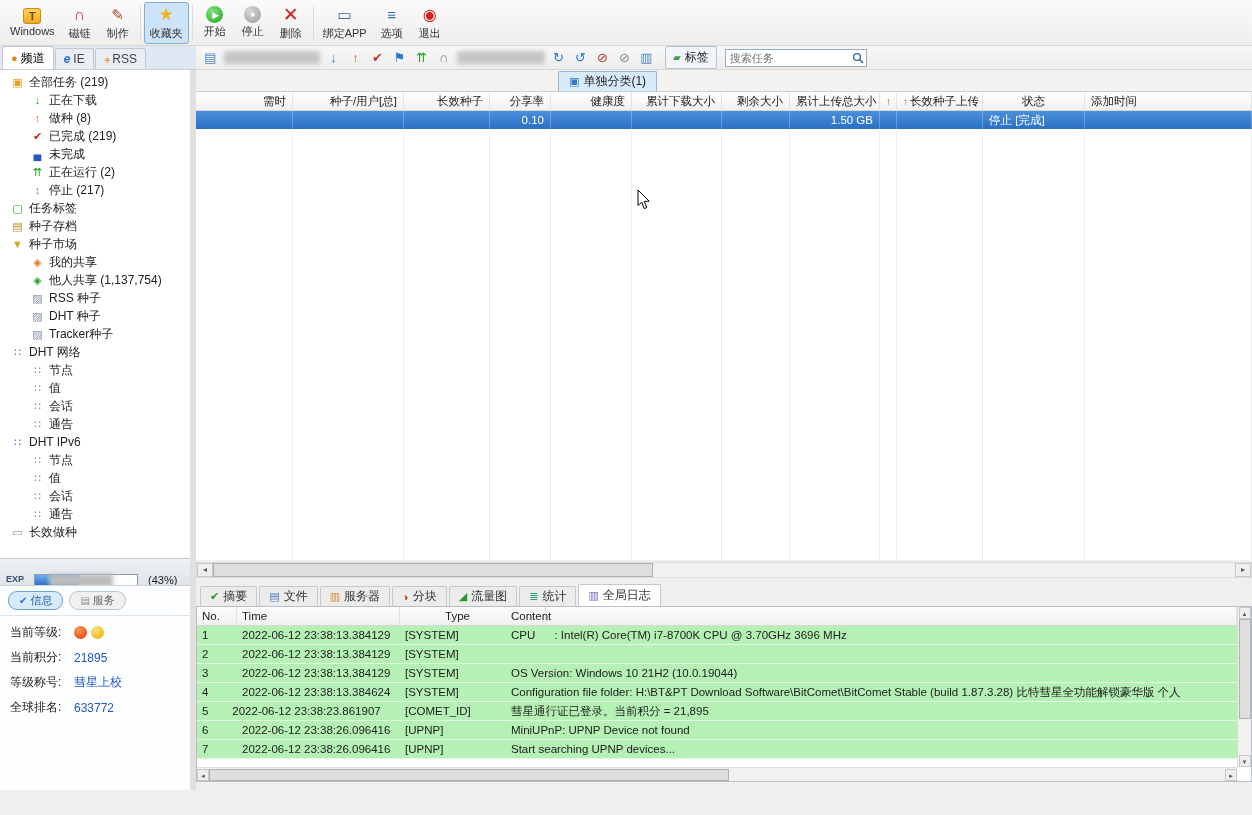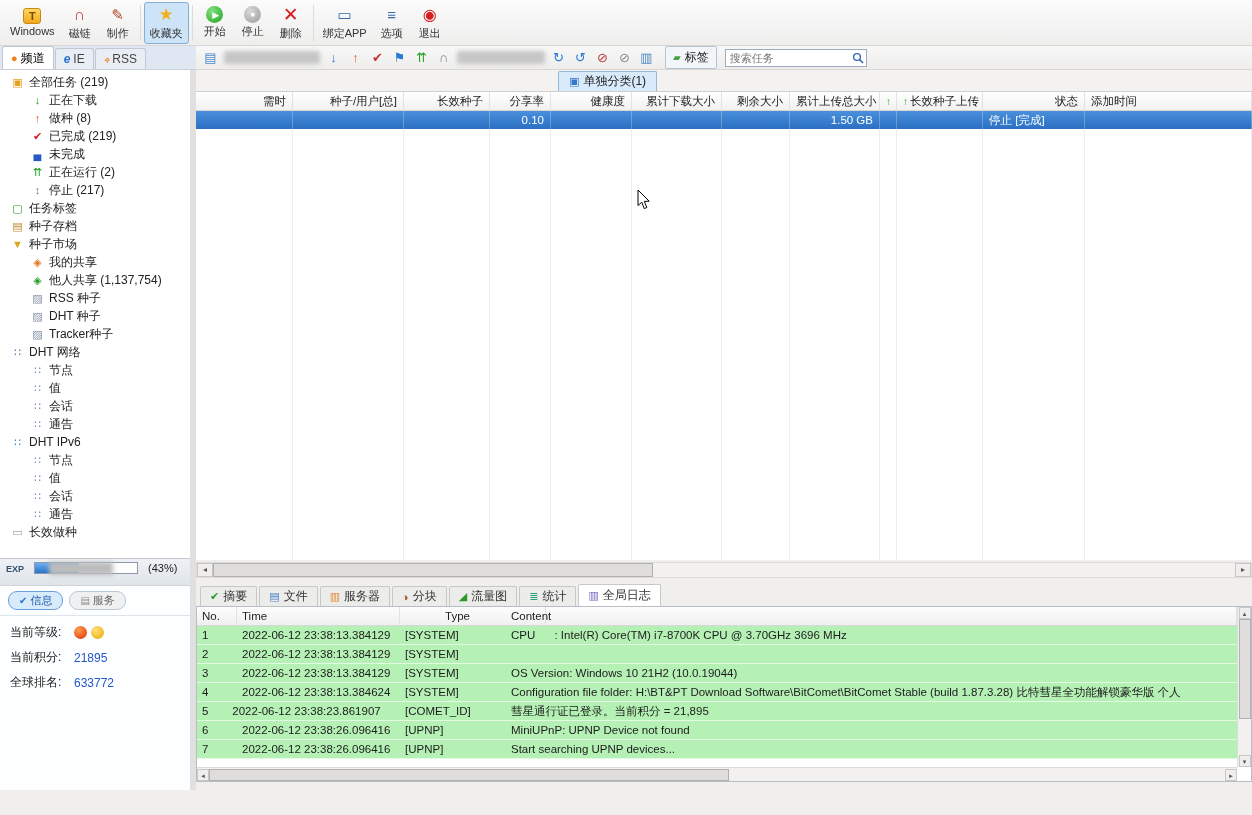--- a/index.html
+++ b/index.html
@@ -45,21 +45,21 @@
   .mag-icon{position:absolute;right:3px;top:3px}
 
   
   .sidebar{position:absolute;left:0;top:70px;width:190px;height:720px;background:#fff}
   .splitter-v{position:absolute;left:190px;top:70px;width:6px;height:720px;background:#e2e0de}
   .tree{position:absolute;top:0;left:0;right:0;height:488px;overflow:hidden;padding-top:3px}
   .tnode{display:flex;align-items:center;height:18px;font-size:12px;white-space:nowrap;cursor:default}
   .tnode.lvl0{padding-left:10px}
   .tnode.lvl1{padding-left:30px}
   .tico{width:15px;text-align:center;margin-right:4px;font-size:11px}
-  .exp-strip{position:absolute;left:0;top:488px;width:100%;height:27px;background:linear-gradient(#eef1f5,#dde2e8);border-top:1px solid #c4c8cc;display:flex;align-items:flex-end;padding:15px 6px;gap:10px}
+  .exp-strip{position:absolute;left:0;top:488px;width:100%;height:27px;background:linear-gradient(#eef1f5,#dde2e8);border-top:1px solid #c4c8cc;display:flex;align-items:flex-start;padding:15px 6px;gap:10px}
   .exp-label{font-size:9px;font-weight:bold;color:#35506e}
   .exp-track{position:relative;width:104px;height:12px;border:1px solid #8a9aaa;background:#fdfdfd}
   .exp-fill{position:absolute;left:0;top:0;bottom:0;background:linear-gradient(#6fb0f0,#2a72c8)}
   .exp-blur{position:absolute;left:14px;top:-1px;width:64px;height:13px;background:#bcbcbc;filter:blur(2px)}
   .exp-pct{font-size:11px;color:#222}
   .info-panel{position:absolute;left:0;top:515px;width:100%;height:205px;background:#fdfeff;border-top:1px solid #d0d4d8}
   .acc-tabs{display:flex;gap:6px;padding:5px 8px;border-bottom:1px solid #dde4ea}
   .acc-tab{display:flex;align-items:center;gap:3px;font-size:11px;padding:1px 10px;border:1px solid #b8c8d8;border-radius:9px;background:#f0f0f0;color:#666}
   .acc-tab.active{background:#d8ebfb;border-color:#6aa0d8;color:#1a5aa8}
   .acc-tab .ico{font-size:10px}
@@ -342,20 +342,24 @@
         <div class="acc-row">
           <span class="lab">当前等级:</span>
           <span class="lvl-sun"></span>
           <span class="lvl-moon"></span>
         </div>
         <div class="acc-row">
           <span class="lab">当前积分:</span>
           <span class="val">21895</span>
         </div>
         <div class="acc-row">
+          <span class="lab">等级称号:</span>
+          <span class="val">彗星上校</span>
+        </div>
+        <div class="acc-row">
           <span class="lab">全球排名:</span>
           <span class="val">633772</span>
         </div>
       </div>
     </div>
   </div>
 
   <div class="splitter-v"></div>
 
   <div class="main">
@@ -369,21 +373,21 @@
         <div class="hcell" style="left: 0px; width: 97px; text-align: right;"><span class="hlbl">需时</span></div>
         <div class="hcell" style="left: 97px; width: 111px; text-align: right;"><span class="hlbl">种子/用户[总]</span></div>
         <div class="hcell" style="left: 208px; width: 86px; text-align: right;"><span class="hlbl">长效种子</span></div>
         <div class="hcell" style="left: 294px; width: 61px; text-align: right;"><span class="hlbl">分享率</span></div>
         <div class="hcell" style="left: 355px; width: 81px; text-align: right;"><span class="hlbl">健康度</span></div>
         <div class="hcell" style="left: 436px; width: 90px; text-align: right;"><span class="hlbl">累计下载大小</span></div>
         <div class="hcell" style="left: 526px; width: 68px; text-align: right;"><span class="hlbl">剩余大小</span></div>
         <div class="hcell" style="left: 594px; width: 90px; text-align: right;"><span class="hlbl">累计上传总大小</span></div>
         <div class="hcell" style="left: 684px; width: 17px; text-align: center;"><span class="hico">↑</span><span class="hlbl"></span></div>
         <div class="hcell" style="left: 701px; width: 86px; text-align: left;"><span class="hico">↑</span><span class="hlbl">长效种子上传</span></div>
-        <div class="hcell" style="left: 787px; width: 102px; text-align: right;"><span class="hlbl">状态</span></div>
+        <div class="hcell" style="left: 787px; width: 102px; text-align: center;"><span class="hlbl">状态</span></div>
         <div class="hcell" style="left: 889px; width: 167px; text-align: left;"><span class="hlbl">添加时间</span></div>
       </div>
     <div class="task-body">
       <div>
           <div class="gridcol" style="left: 0px; width: 97px;"></div>
           <div class="gridcol" style="left: 97px; width: 111px;"></div>
           <div class="gridcol" style="left: 208px; width: 86px;"></div>
           <div class="gridcol" style="left: 294px; width: 61px;"></div>
           <div class="gridcol" style="left: 355px; width: 81px;"></div>
           <div class="gridcol" style="left: 436px; width: 90px;"></div>

